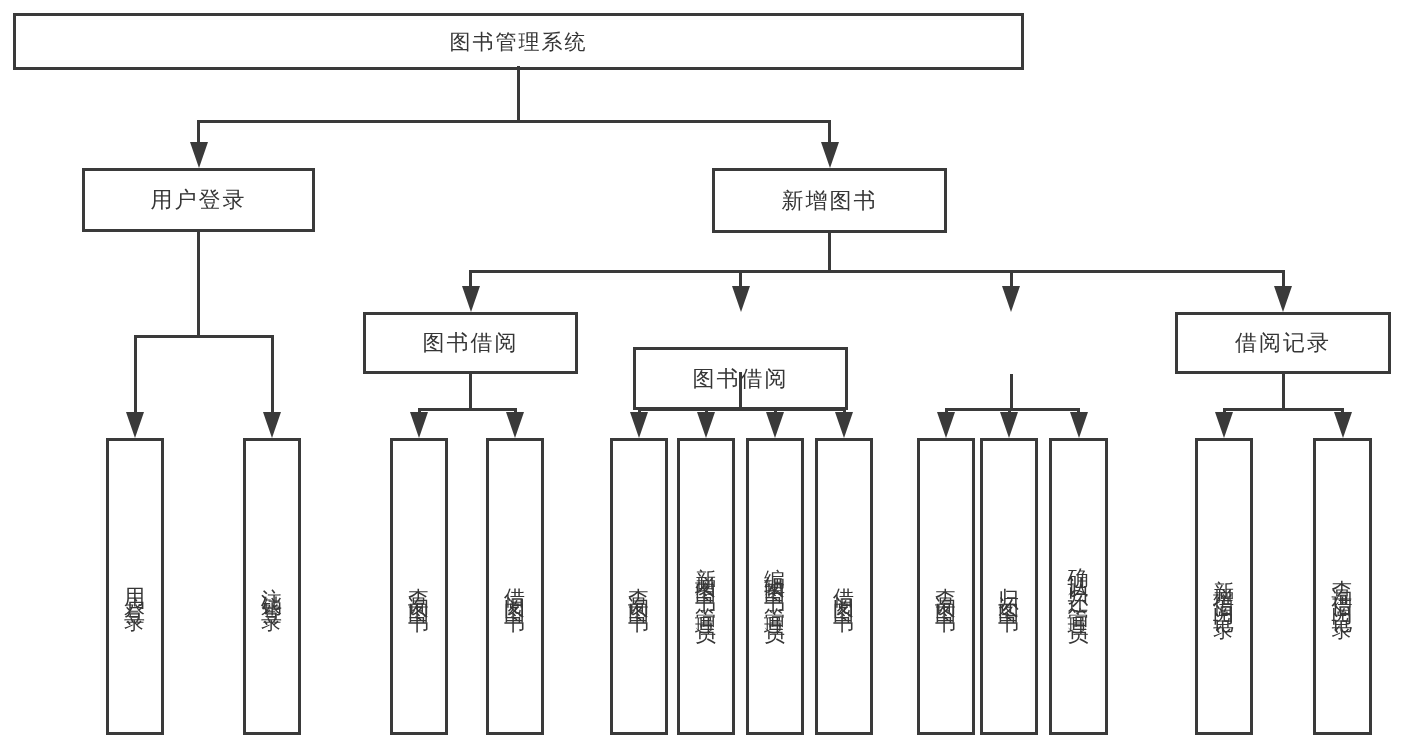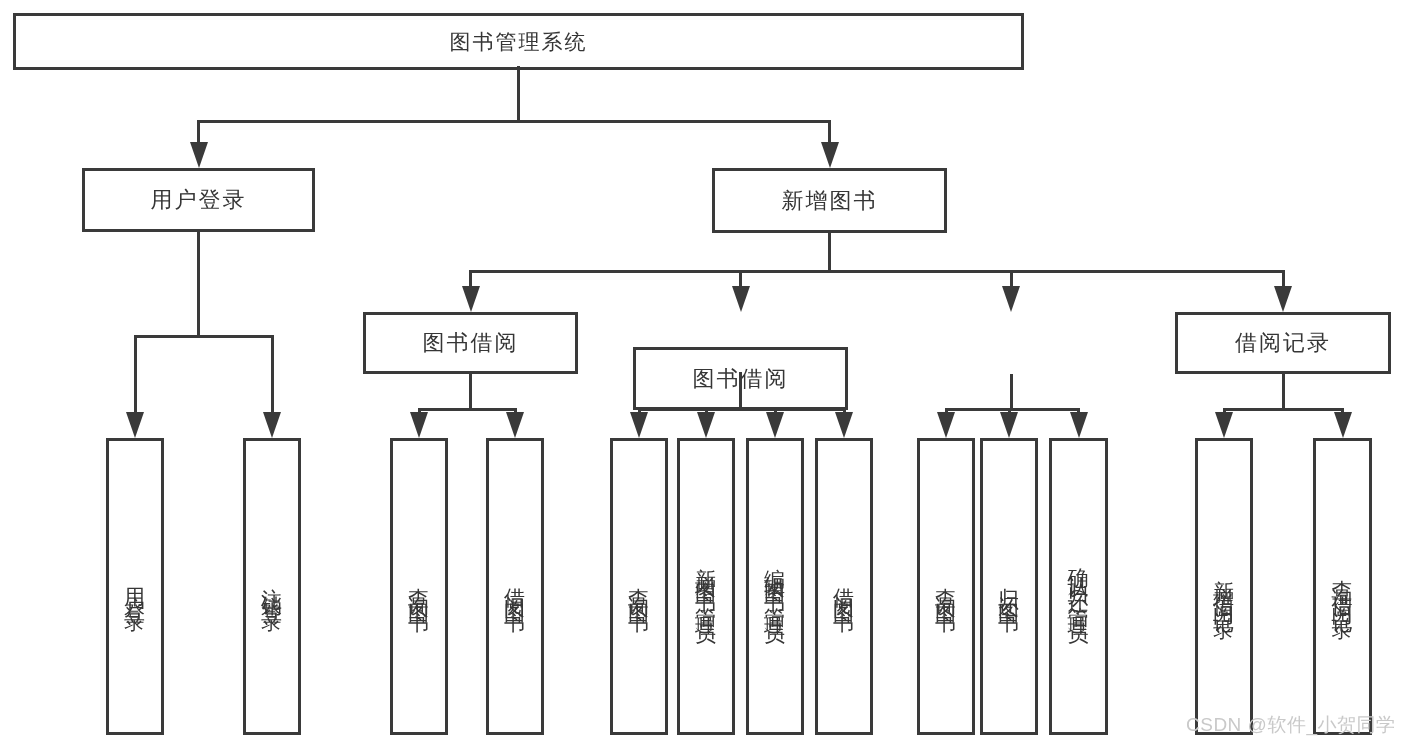--- a/index.html
+++ b/index.html
@@ -63,21 +63,20 @@
     letter-spacing: 0.5px;
     color: #c9c9c9;
     white-space: nowrap;
     z-index: 10;
   }
 </style>
 </head>
 <body>
 
 <div id="canvas">
-  <span class="watermark">CSDN @软件_小贺同学</span>
 <div class="node h root" style="left: 13px; top: 13px; width: 1011px; height: 57px;">图书管理系统</div>
     <div class="node h" style="left: 82px; top: 168px; width: 233px; height: 64px;">用户登录</div>
     <div class="node h" style="left: 712px; top: 168px; width: 235px; height: 65px;">新增图书</div>
     <div class="node h" style="left: 363px; top: 312px; width: 215px; height: 62px;">图书借阅</div>
     <div class="node h" style="left: 633px; top: 312px; width: 215px; height: 63px; margin-top: 35px;">图书借阅</div>
     <div class="node h" style="left: 1175px; top: 312px; width: 216px; height: 62px;">借阅记录</div>
     <div class="node v" style="left: 106px; top: 438px; width: 58px; height: 297px;">用户登录</div>
     <div class="node v" style="left: 243px; top: 438px; width: 58px; height: 297px;">注销登录</div>
     <div class="node v" style="left: 390px; top: 438px; width: 58px; height: 297px;">查询图书</div>
     <div class="node v" style="left: 486px; top: 438px; width: 58px; height: 297px;">借阅图书</div>

